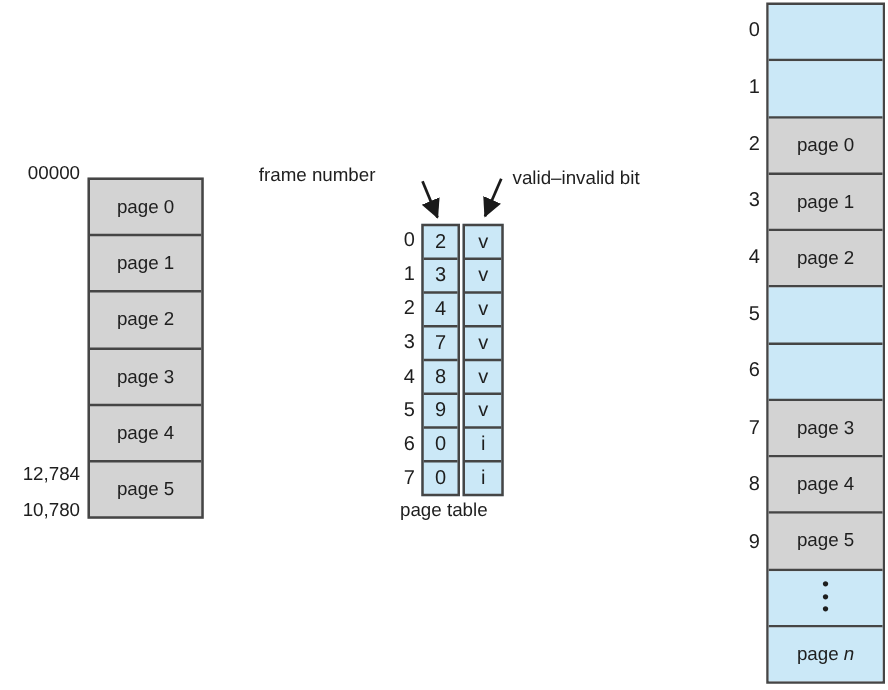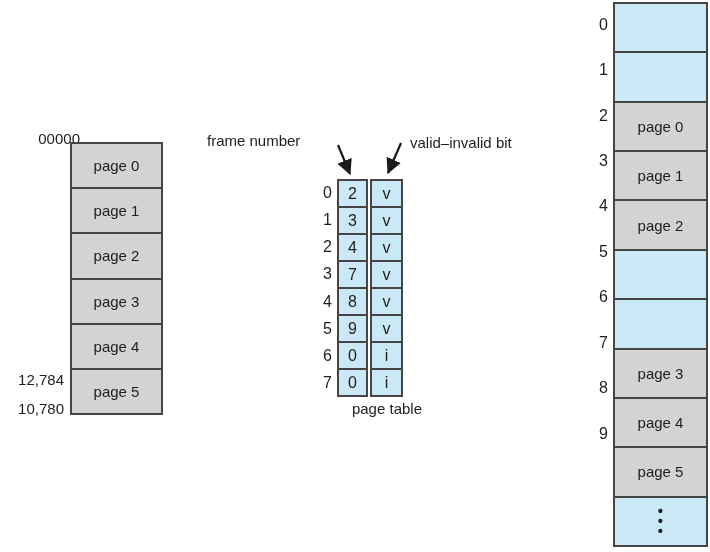--- a/index.html
+++ b/index.html
@@ -43,34 +43,34 @@
     border-bottom:2px solid #454545;font-size:15px;
   }
   .phys-stack .cell:last-child{border-bottom:none;}
   .c-blue{background:#cbe8f7;}
   .c-gray{background:#d3d3d3;}
   .phys-index-col{display:flex;flex-direction:column;}
   .phys-index-col .idx{
     flex:1;display:flex;align-items:center;justify-content:flex-end;font-size:16px;
   }
   .label{font-size:15px;white-space:nowrap;}
-  .caption{font-size:15px;text-align:right;}
+  .caption{font-size:15px;text-align:left;}
   .ellipsis{
     white-space:pre;text-align:center;font-size:15px;line-height:10px;
     font-weight:bold;letter-spacing:0;
   }
   .it{font-style:italic;}
   svg.arrows{pointer-events:none;}
 </style>
 </head>
 <body>
 
 <div id="canvas">
 
-  <div class="abs addr" style="left:0;top:130px;margin-left:16px;">00000</div>
+  <div class="abs addr" style="left:0;top:130px;">00000</div>
   <div class="abs addr" style="left:0;top:371px;">12,784</div>
   <div class="abs addr" style="left:0;top:400px;">10,780</div>
 
   <div class="abs mem-stack" style="left:70px;top:142px;width:93px;height:273px;">
     <div class="cell">page 0</div>
     <div class="cell">page 1</div>
     <div class="cell">page 2</div>
     <div class="cell">page 3</div>
     <div class="cell">page 4</div>
     <div class="cell">page 5</div>
@@ -148,15 +148,18 @@
     <div class="cell c-blue"></div>
     <div class="cell c-blue"></div>
     <div class="cell c-gray">page 3</div>
     <div class="cell c-gray">page 4</div>
     <div class="cell c-gray">page 5</div>
     <div class="cell c-blue">
       <span class="ellipsis">•
 •
 •</span>
     </div>
+    <div class="cell c-blue">
+      <span><span>page </span><span class="it">n</span></span>
+    </div>
   </div>
 
 </div>
 
 </body></html>

